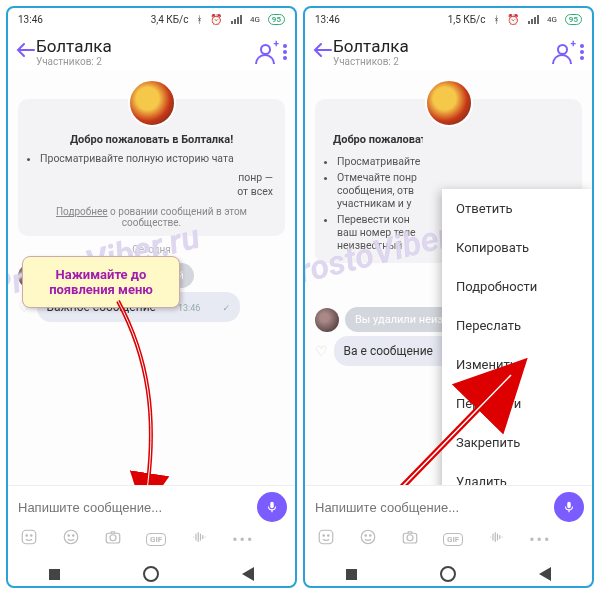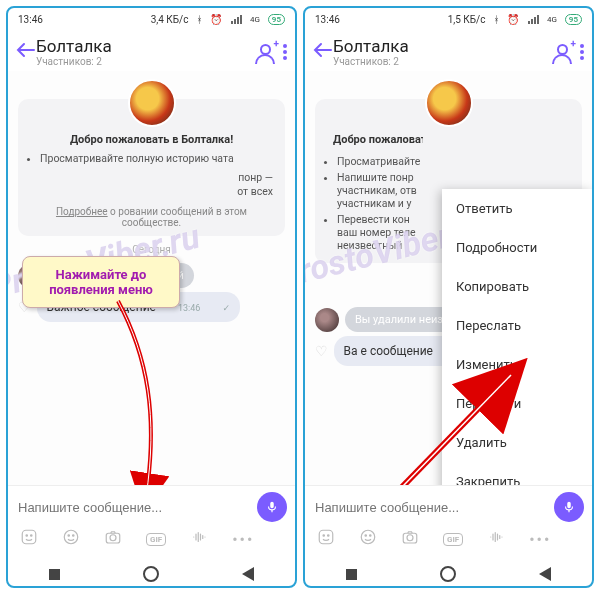--- a/index.html
+++ b/index.html
@@ -239,21 +239,21 @@
       </div>
     </div>
 
     <div class="chat">
       <div style="height:22px"></div>
       <div class="card">
         <div class="cardimg"></div>
         <h4 style="text-align:left;margin-left:6px"><span style="display:inline-block;max-width:90px;white-space:nowrap;overflow:hidden">Добро пожаловать в Болталка!</span></h4>
         <ul>
           <li>Просматривайте</li>
-          <li><span>Напишите понр</span><br><span>участникам, отв</span><br><span>участникам и у</span></li>
+          <li><span>Отмечайте понр</span><br><span>сообщения, отв</span><br><span>участникам и у</span></li>
           <li><span>Перевести кон</span><br><span>ваш номер теле</span><br><span>неизвестный</span></li>
         </ul>
       </div>
       <div style="height:40px"></div>
       <div class="deleted">
         <div class="avatar"></div>
         <div class="bubble-del">Вы удалили неизвестный</div>
       </div>
       <div class="msgrow">
         <span class="heart">♡</span>
@@ -261,27 +261,27 @@
           <span>Ва     е сообщение</span>
           <span class="time">13:46</span>
           <span class="tick">✓</span>
         </div>
       </div>
 
       <div class="wm" style="left:-30px;top:160px">ProstoViber.ru</div>
 
       <div class="ctxmenu">
         <div>Ответить</div>
+        <div>Копировать</div>
         <div>Подробности</div>
-        <div>Копировать</div>
         <div>Переслать</div>
         <div>Изменить</div>
         <div>Перевести</div>
+        <div>Закрепить</div>
         <div>Удалить</div>
-        <div>Закрепить</div>
       </div>
 
       <svg class="arrow2" style="left:56px;top:280px" width="180" height="180">
         <defs>
             <marker id="ah2" markerWidth="12" markerHeight="12" refX="8" refY="6" orient="auto">
               <path d="M0,0 L12,6 L0,12 Z" fill="#d00"></path>
             </marker>
           </defs>
         <path d="M8,170 L150,24" stroke="#d00" stroke-width="6" fill="none" marker-end="url(#ah2)"></path>
         <path d="M8,170 L150,24" stroke="#fff" stroke-width="1.5" fill="none"></path>

